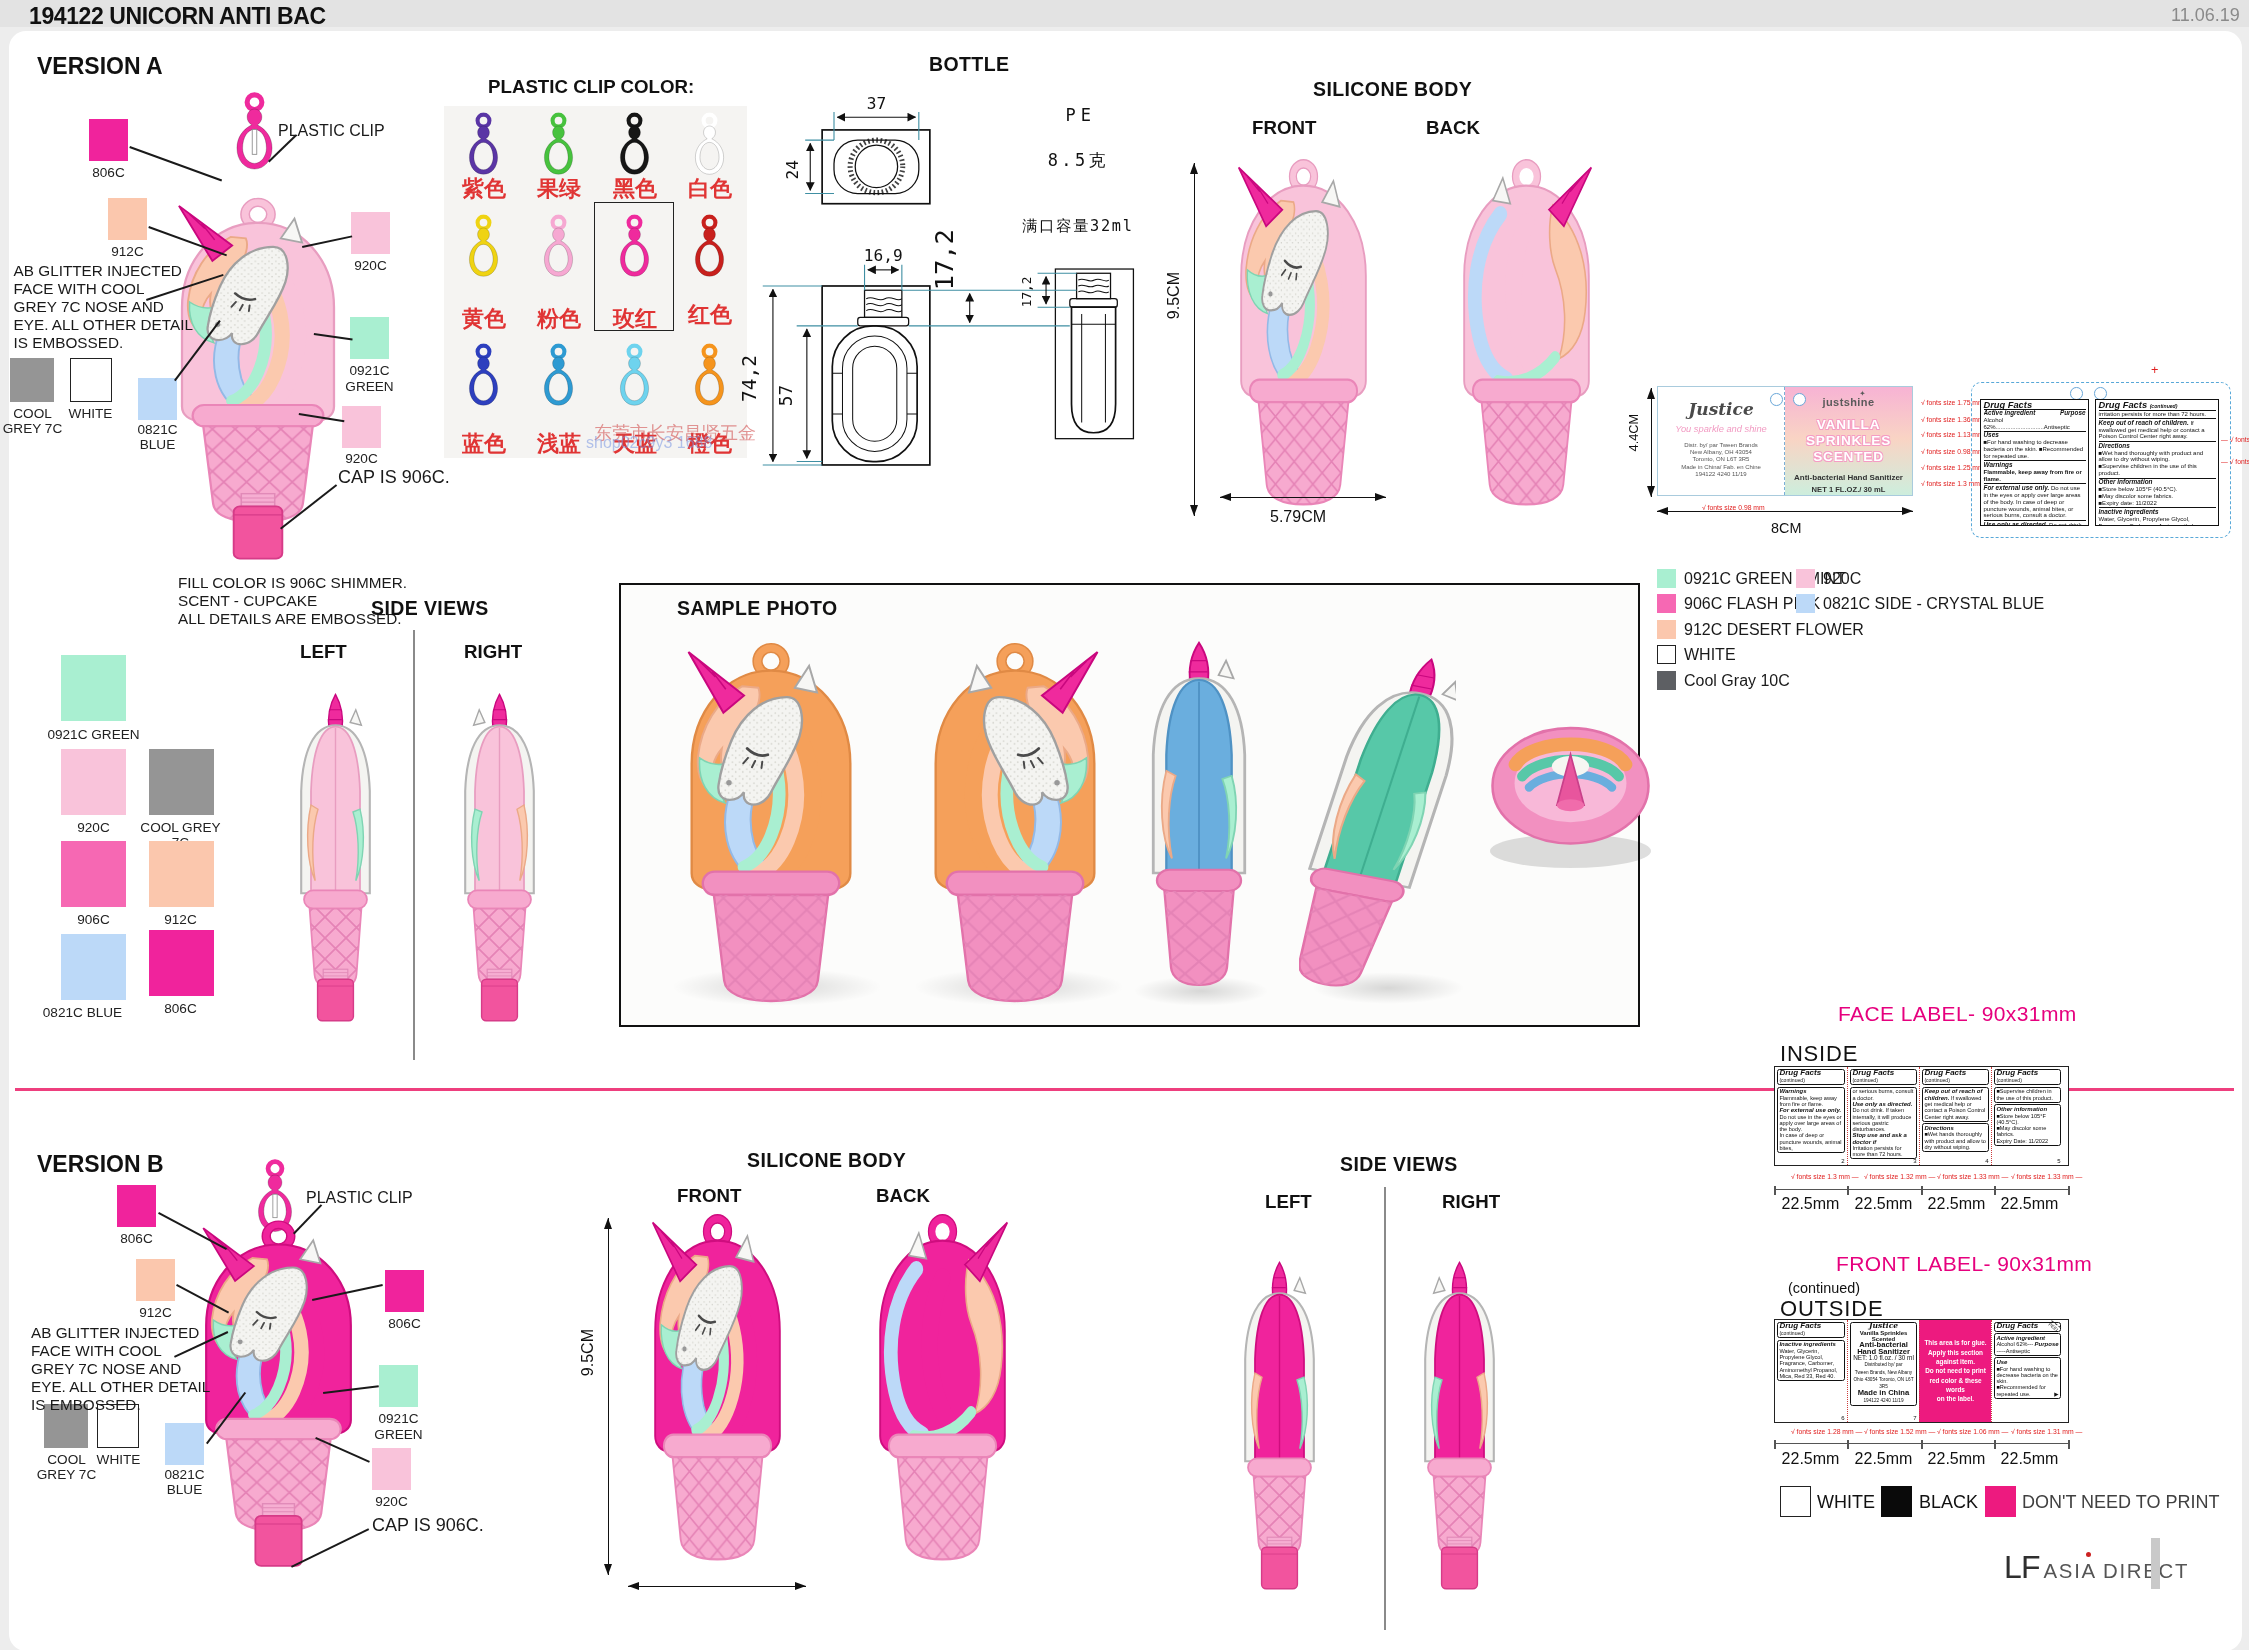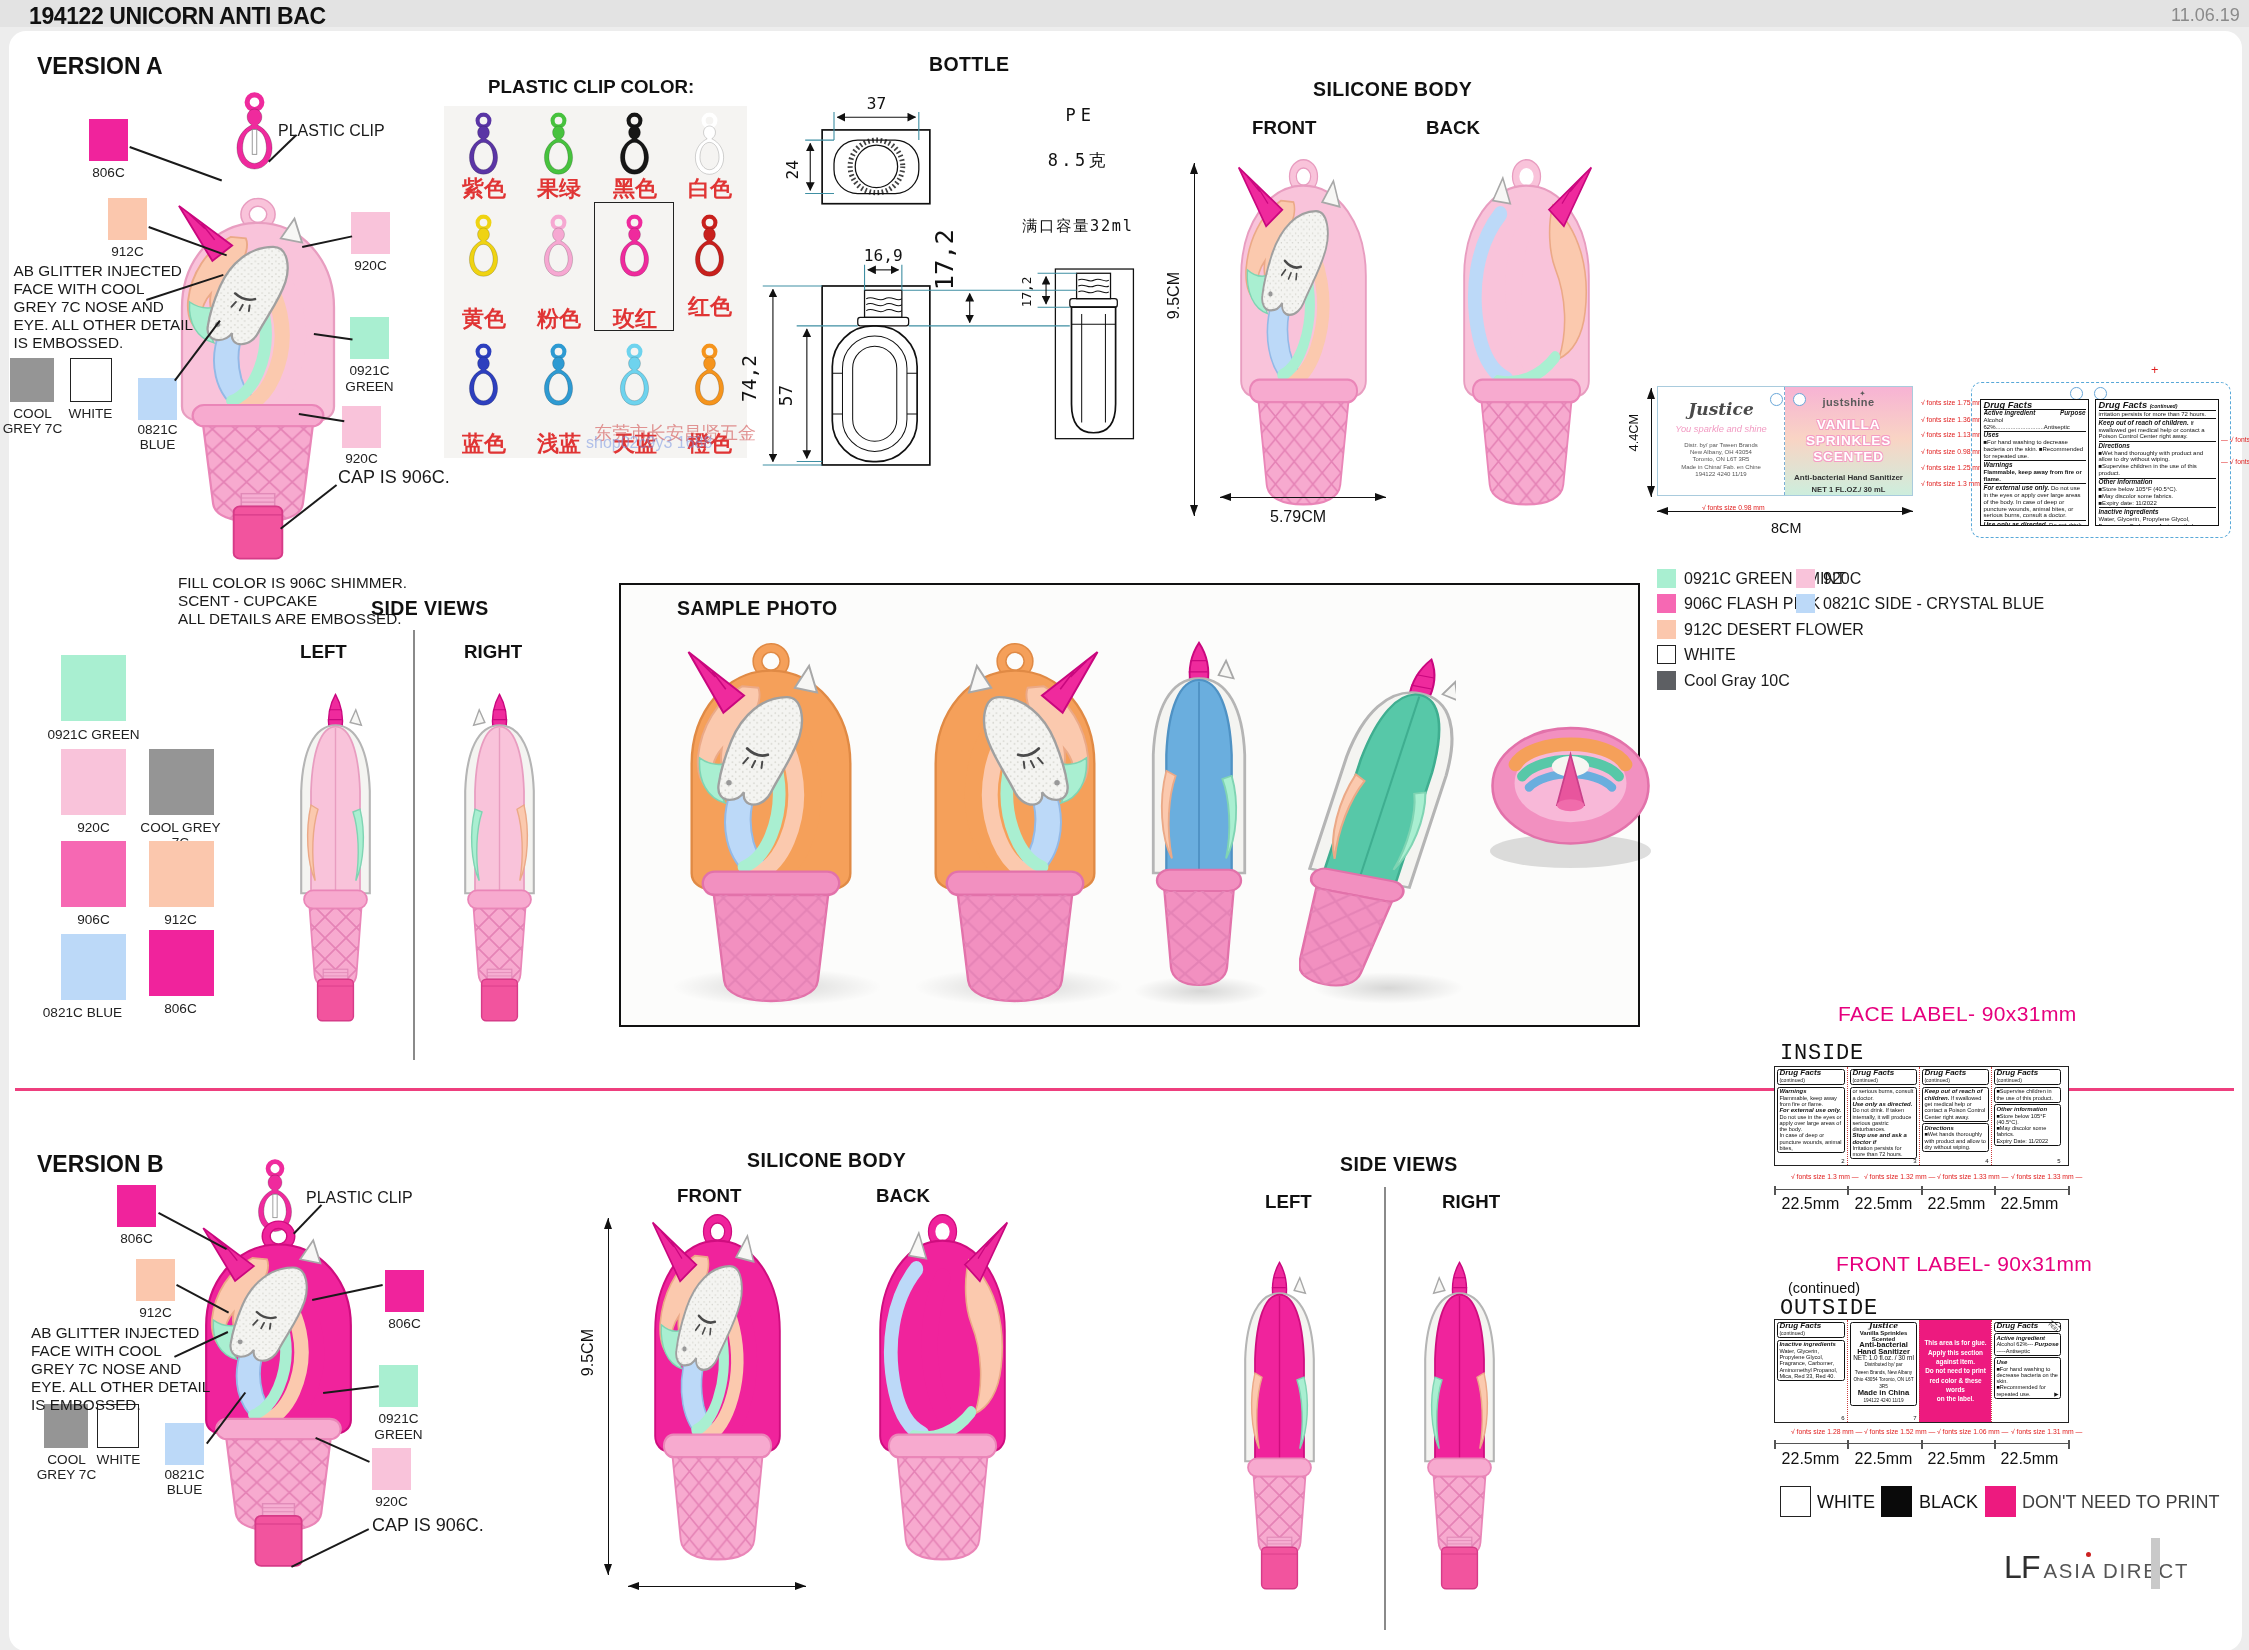--- a/index.html
+++ b/index.html
@@ -64,21 +64,21 @@
   .lc { font-size:5.1px; }
   .lh { font-weight:bold; font-style:italic; font-size:6px; }
   .pnum { position:absolute; right:2.5px; bottom:0.8px; font-size:6px; }
   .gluepanel { background:#ed1a7f; color:#fff; font-weight:bold; font-size:6.4px; line-height:9.3px; text-align:center;
                display:flex; flex-direction:column; justify-content:center; white-space:pre-line; }
   .ruler { position:absolute; border-top:1.7px solid #555; }
   .tick { position:absolute; top:-4.2px; width:1.7px; height:9.3px; background:#555; }
   .mmrow { position:absolute; display:flex; }
   .mm { width:73px; text-align:center; font-size:16px; color:#111; }
   .ptitle { position:absolute; font-size:21px; color:#e6007e; letter-spacing:0.4px; }
-  .inout { position:absolute; font-size:22px; color:#111; letter-spacing:0.8px;font-family:Liberation Mono, monospace; }
+  .inout { position:absolute; font-size:22px; color:#111; letter-spacing:0.8px; }
   .lfb { font-size:32px; color:#2f2f2f; letter-spacing:-0.8px; }
   .lfs { font-size:20.4px; color:#555; letter-spacing:1.7px; }
   .cadtext { font-family:"DejaVu Sans Mono", monospace; }
   .wm1 { position:absolute; font-size:18px; color:rgba(210,80,80,.6); }
   .wm2 { position:absolute; font-size:16px; color:rgba(120,150,225,.55); }
 </style>
 </head>
 <body>
 
 <svg width="0" height="0" style="position:absolute">
@@ -261,21 +261,21 @@
       </g>
     </svg>
   <svg class="abs clipcell" style="left:689px;top:211px" viewBox="0 0 90 150">
       <g style="color: rgb(200, 32, 29);">
         <use href="#clipshape"></use>
       </g>
     </svg>
   <div class="cnlab" style="left:446px;top:304px">黄色</div>
   <div class="cnlab" style="left:521px;top:304px">粉色</div>
   <div class="cnlab" style="left:597px;top:304px">玫红</div>
-  <div class="cnlab" style="left:672px;top:292px">红色</div>
+  <div class="cnlab" style="left:672px;top:300px">红色</div>
   <div class="abs" style="left:594px;top:202px;width:80px;height:129px;border:1.7px solid #222"></div>
   <svg class="abs clipcell" style="left:463px;top:340px" viewBox="0 0 90 150">
       <g style="color: rgb(45, 63, 190);">
         <use href="#clipshape"></use>
       </g>
     </svg>
   <svg class="abs clipcell" style="left:538px;top:340px" viewBox="0 0 90 150">
       <g style="color: rgb(46, 154, 210);">
         <use href="#clipshape"></use>
       </g>

